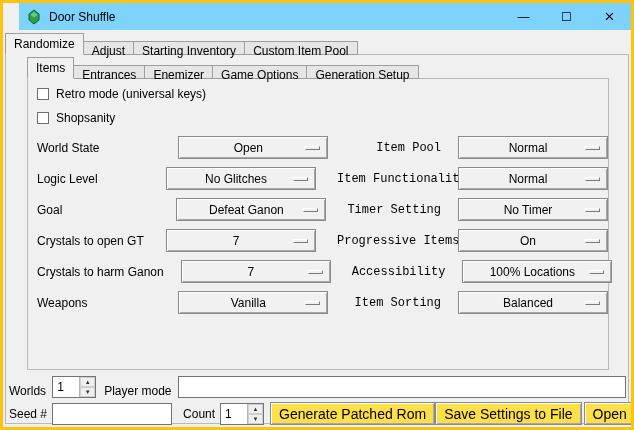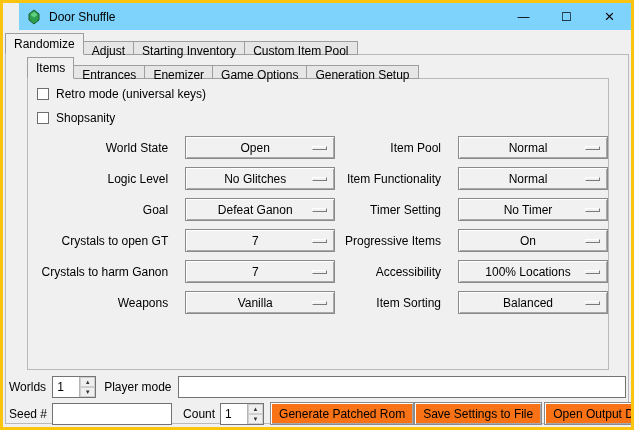--- a/index.html
+++ b/index.html
@@ -24,38 +24,38 @@
   .inner-frame{position:absolute;left:24px;top:75px;width:580px;height:290px;border:1px solid #b9b9b9;background:#f0f0f0;z-index:2;}
 
   
   .cb{position:absolute;display:flex;align-items:center;font-size:12px;cursor:default;}
   .cb .box{width:12px;height:12px;background:#fff;border:1px solid #6e6e6e;margin-right:7px;box-sizing:border-box;flex:0 0 auto;}
 
   
   .grid{position:absolute;top:53px;left:0;right:0;}
   .grid-row{display:flex;align-items:center;height:31px;padding-left:9px;}
   .lbl{font-size:12px;color:#000;white-space:nowrap;}
-  .lbl-l{width:141px;text-align:right;}
-  .lbl-r{width:104px;text-align:right;margin-left:9px;}
+  .lbl-l{width:141px;text-align:left;}
+  .lbl-r{width:104px;text-align:right;margin-left:21px;font-family:Liberation Mono, monospace;}
   .opt{position:relative;height:23px;box-sizing:border-box;background:#f1f1f1;border:1px solid #8a8a8a;box-shadow:inset 1px 1px 0 #ffffff, inset -1px -1px 0 #a8a8a8;display:flex;align-items:center;justify-content:center;font-size:12px;cursor:default;}
   .opt.btn-l,.opt.btn-r{width:150px;margin-left:17px;flex:0 0 auto;}
   .opt .opt-text{padding-right:10px;}
   .ind{position:absolute;right:7px;top:9px;width:15px;height:4px;box-sizing:border-box;background:#f0f0f0;border-top:1px solid #ffffff;border-left:1px solid #ffffff;border-right:1px solid #7a7a7a;border-bottom:1px solid #7a7a7a;}
 
   
-  .row-worlds{position:absolute;left:6px;right:5px;top:372px;height:23px;display:flex;align-items:center;z-index:2;}
+  .row-worlds{position:absolute;left:6px;right:5px;top:372px;height:23px;display:flex;align-items:flex-end;z-index:2;}
   .row-seed{position:absolute;left:6px;right:1px;top:399px;height:23px;display:flex;align-items:center;z-index:2;}
   .entry{height:22px;box-sizing:border-box;border:1px solid #737373;background:#fff;font-size:12px;font-family:inherit;padding:0 4px;outline:none;}
   .entry.player{flex:1;margin-left:6px;min-width:0;}
   .entry.seed{width:120px;margin-left:5px;}
   .spin{display:flex;height:22px;box-sizing:border-box;border:1px solid #737373;background:#fff;margin-left:5px;flex:0 0 auto;}
   .spin-val{width:22px;border:none;font-size:12px;padding:0 0 0 4px;font-family:inherit;outline:none;background:#fff;}
   .arrows{display:flex;flex-direction:column;width:15px;border-left:1px solid #b5b5b5;}
   .arrow{flex:1;display:flex;align-items:center;justify-content:center;font-size:6px;line-height:1;background:#efefef;color:#333;border:1px solid #cfcfcf;box-sizing:border-box;cursor:default;}
-  .pushbtn{height:23px;box-sizing:border-box;padding:0 8px;background:#f97316;border:1px solid #8a8a8a;box-shadow:inset 1px 1px 0 #ffffff, inset -1px -1px 0 #a8a8a8;font-size:12px;display:flex;align-items:center;white-space:nowrap;cursor:default;}
+  .pushbtn{height:23px;box-sizing:border-box;padding:0 8px;background:#fde047;border:1px solid #8a8a8a;box-shadow:inset 1px 1px 0 #ffffff, inset -1px -1px 0 #a8a8a8;font-size:14px;display:flex;align-items:center;white-space:nowrap;cursor:default;}
   .gen-btn{margin-left:6px;}
   .spacer{flex:1;}
   .open-btn{margin-left:2px;}
   .count-lbl{margin-left:11px;}
   .worlds-lbl{margin-right:1px;}
   .pn-lbl{margin-left:8px;}
 </style>
 </head>
 <body>
 

